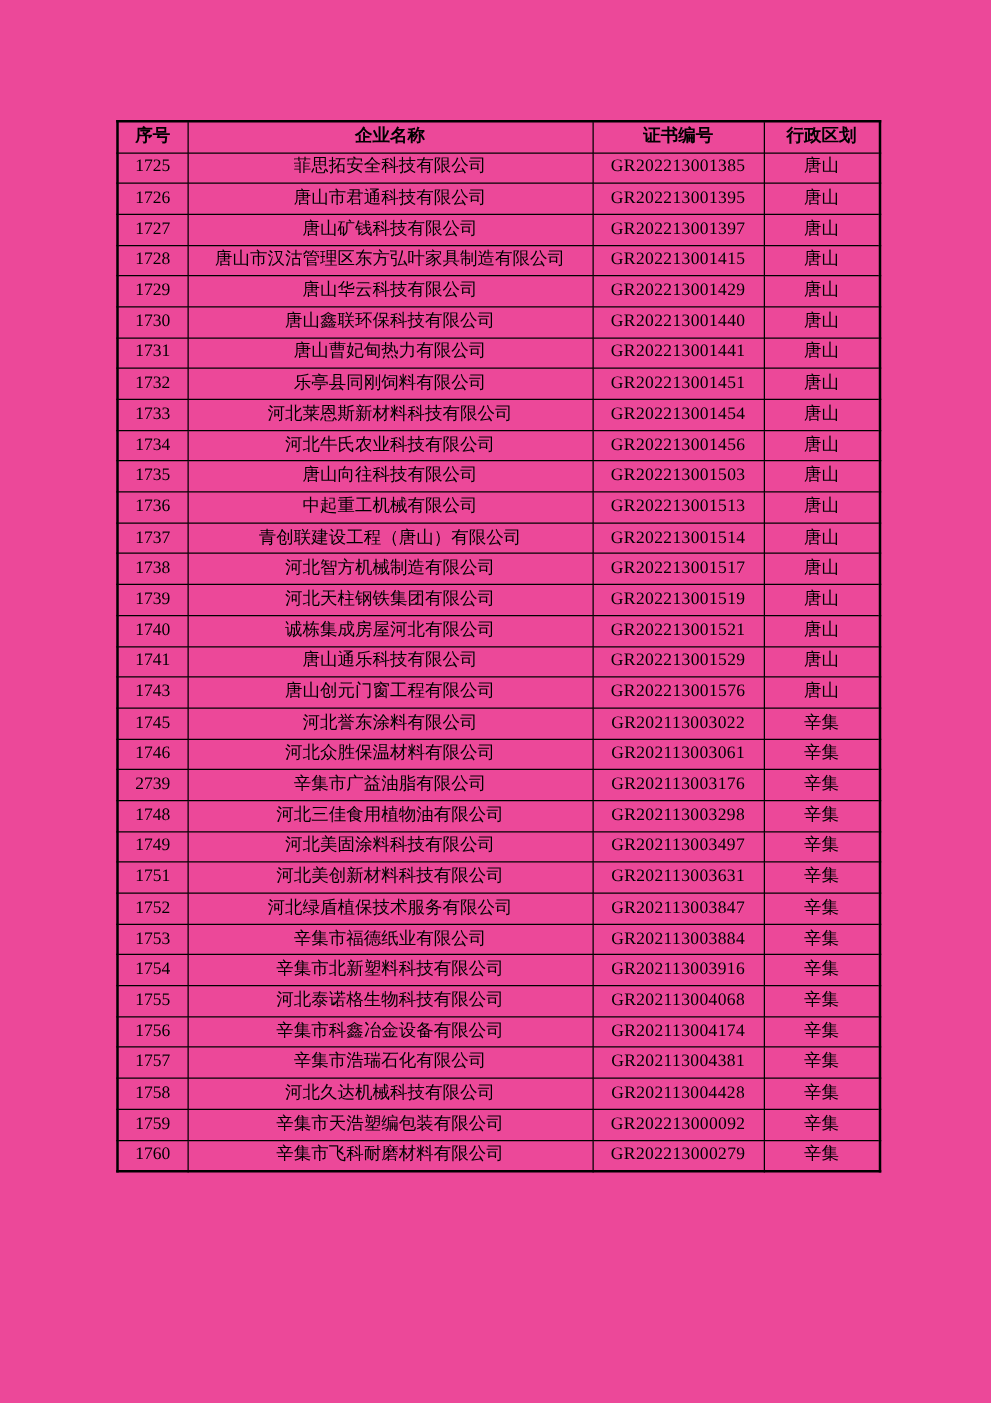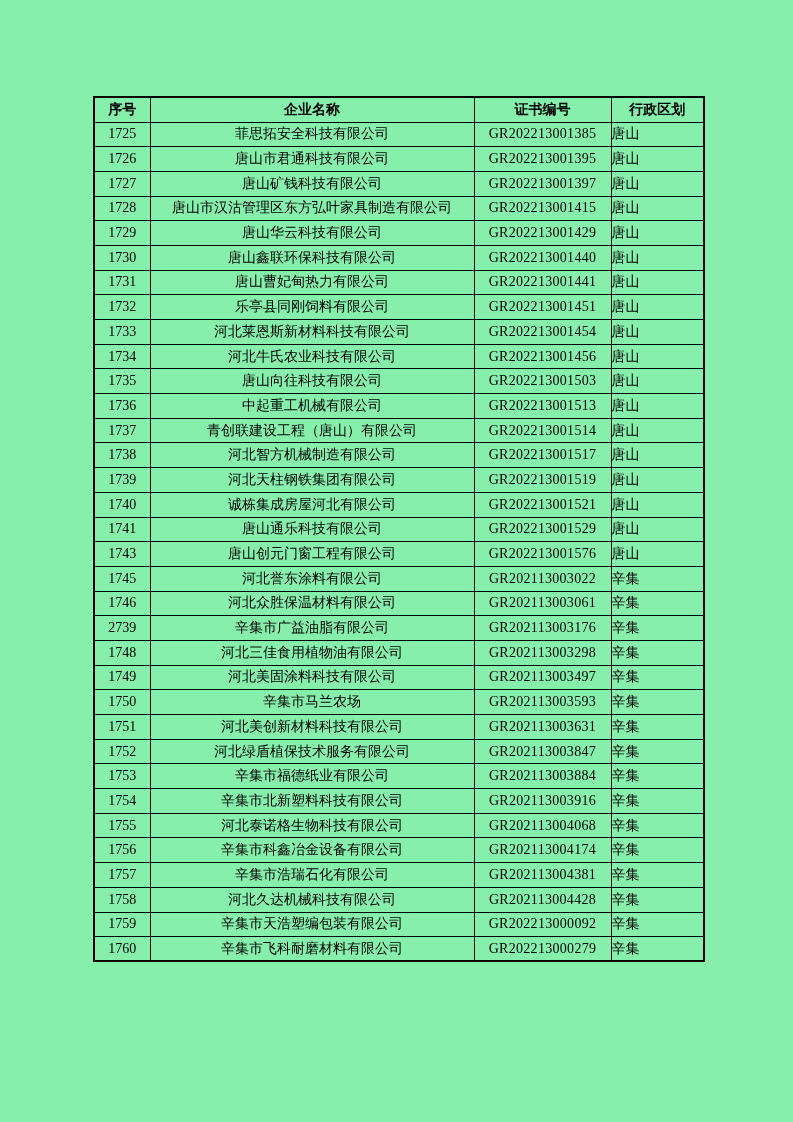--- a/index.html
+++ b/index.html
@@ -13,21 +13,21 @@
     position: relative;
     font-family: "Liberation Serif", "DejaVu Serif", serif;
     color: #000000;
   }
   .page {
     position: absolute;
     left: 0;
     top: 0;
     width: 793px;
     height: 1122px;
-    background: #86efac;
+    background: #ec4899;
   }
   table.cert-table {
     position: absolute;
     left: 93px;
     top: 96px;
     width: 610px;
     border-collapse: collapse;
     table-layout: fixed;
     border: 2px solid #000000;
   }
@@ -58,20 +58,21 @@
   td.col-company {
     text-align: center;
     padding-left: 7px;
     font-family: Liberation Serif, serif;
   }
   td.col-cert {
     text-align: center;
     letter-spacing: 0.3px;
   }
   td.col-region {
+    text-align: center;
     margin-left: 43px;
   }
 </style>
 </head>
 <body>
 
 <div class="page">
   <table class="cert-table">
     <colgroup>
       <col style="width:56px">
@@ -244,26 +245,20 @@
     <td class="col-region">辛集</td>
   </tr>
 
   <tr>
     <td class="col-no">1749</td>
     <td class="col-company">河北美固涂料科技有限公司</td>
     <td class="col-cert">GR202113003497</td>
     <td class="col-region">辛集</td>
   </tr>
 
-  <tr>
-    <td class="col-no">1750</td>
-    <td class="col-company">辛集市马兰农场</td>
-    <td class="col-cert">GR202113003593</td>
-    <td class="col-region">辛集</td>
-  </tr>
 
   <tr>
     <td class="col-no">1751</td>
     <td class="col-company">河北美创新材料科技有限公司</td>
     <td class="col-cert">GR202113003631</td>
     <td class="col-region">辛集</td>
   </tr>
 
   <tr>
     <td class="col-no">1752</td>

